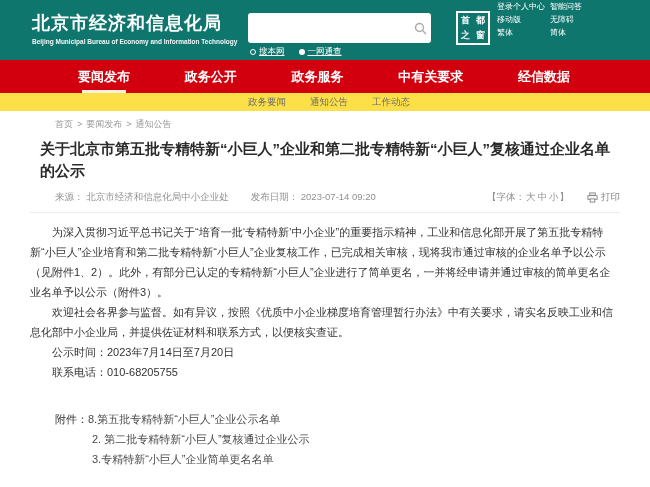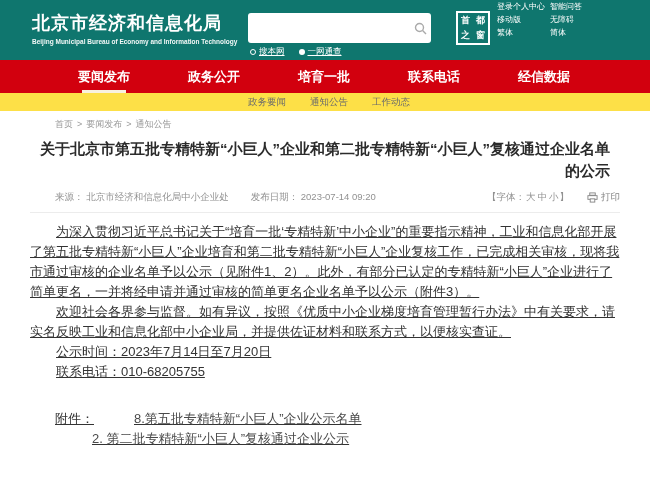--- a/index.html
+++ b/index.html
@@ -42,36 +42,36 @@
     padding-left:248px; gap:24px; }
   .subnav-item { font-size:9.5px; color:#6b6b6b; cursor:pointer; }
 
   
   .breadcrumb { padding:7px 0 0 55px; font-size:9px; color:#999; height:20px; }
   .breadcrumb span { cursor:pointer; }
   .breadcrumb .sep { margin:0 4px; cursor:default; }
 
   
   .article { padding:0 30px; }
-  .art-title { margin-top:7px; text-align:right; font-size:15px; font-weight:bold;
+  .art-title { margin-top:7px; text-align:left; font-size:15px; font-weight:bold;
     color:#2b2b2b; line-height:22px; padding:0 10px; }
   .meta-row { margin-top:9px; display:flex; justify-content:space-between;
     align-items:center; font-size:9.5px; color:#919191; padding-left:25px;gap:20px; }
   .meta-left { display:flex; gap:22px; }
   .meta-right { display:flex; align-items:flex-end; gap:18px; }
   .font-ctl span.size { cursor:pointer; margin:0 1px; }
   .print-btn { display:flex; align-items:center; gap:3px; cursor:pointer; color:#848484; }
   .divider { border-bottom:1px solid #ececec; margin-top:8px; }
 
-  .body-text { font-size:13px; color:#333; line-height:20px;text-decoration:underline; }
+  .body-text { font-size:11px; color:#333; line-height:20px; }
   .para { text-indent:2em; }
   .para-first { margin-top:9px; }
   .info-line { text-indent:2em; }
   .attachments { margin-top:27px; margin-left:25px; }
-  .att-row1 { display:flex;gap:40px; }
+  .att-row1 { display:flex; }
   .att-label { color:#333; white-space:nowrap; }
   .att-link { color:#4a4a4a; cursor:pointer; text-decoration:none; }
   .att-sub { margin-left:37px; }
 </style>
 </head>
 <body>
 
 <div class="header">
   <div class="logo">
     <div class="logo-title">北京市经济和信息化局</div>
@@ -120,24 +120,24 @@
 
 <div class="nav">
   <div class="nav-item">
     <span>要闻发布</span>
     <div class="active-bar"></div>
   </div>
   <div class="nav-item">
     <span>政务公开</span>
   </div>
   <div class="nav-item">
-    <span>培育一批</span>
+    <span>政务服务</span>
   </div>
   <div class="nav-item">
-    <span>联系电话</span>
+    <span>中有关要求</span>
   </div>
   <div class="nav-item">
     <span>经信数据</span>
   </div>
 </div>
 
 <div class="subnav">
   <span class="subnav-item">政务要闻</span>
   <span class="subnav-item">通知公告</span>
   <span class="subnav-item">工作动态</span>
@@ -177,16 +177,19 @@
     <p class="info-line">联系电话：010-68205755</p>
 
     <div class="attachments">
       <div class="att-row1">
         <span class="att-label">附件：</span>
         <a class="att-link">8.第五批专精特新“小巨人”企业公示名单</a>
       </div>
       <div class="att-sub">
         <a class="att-link">2. 第二批专精特新“小巨人”复核通过企业公示</a>
       </div>
+      <div class="att-sub">
+        <a class="att-link">3.专精特新“小巨人”企业简单更名名单</a>
+      </div>
     </div>
 
   </div>
 </div>
 
 </body></html>

